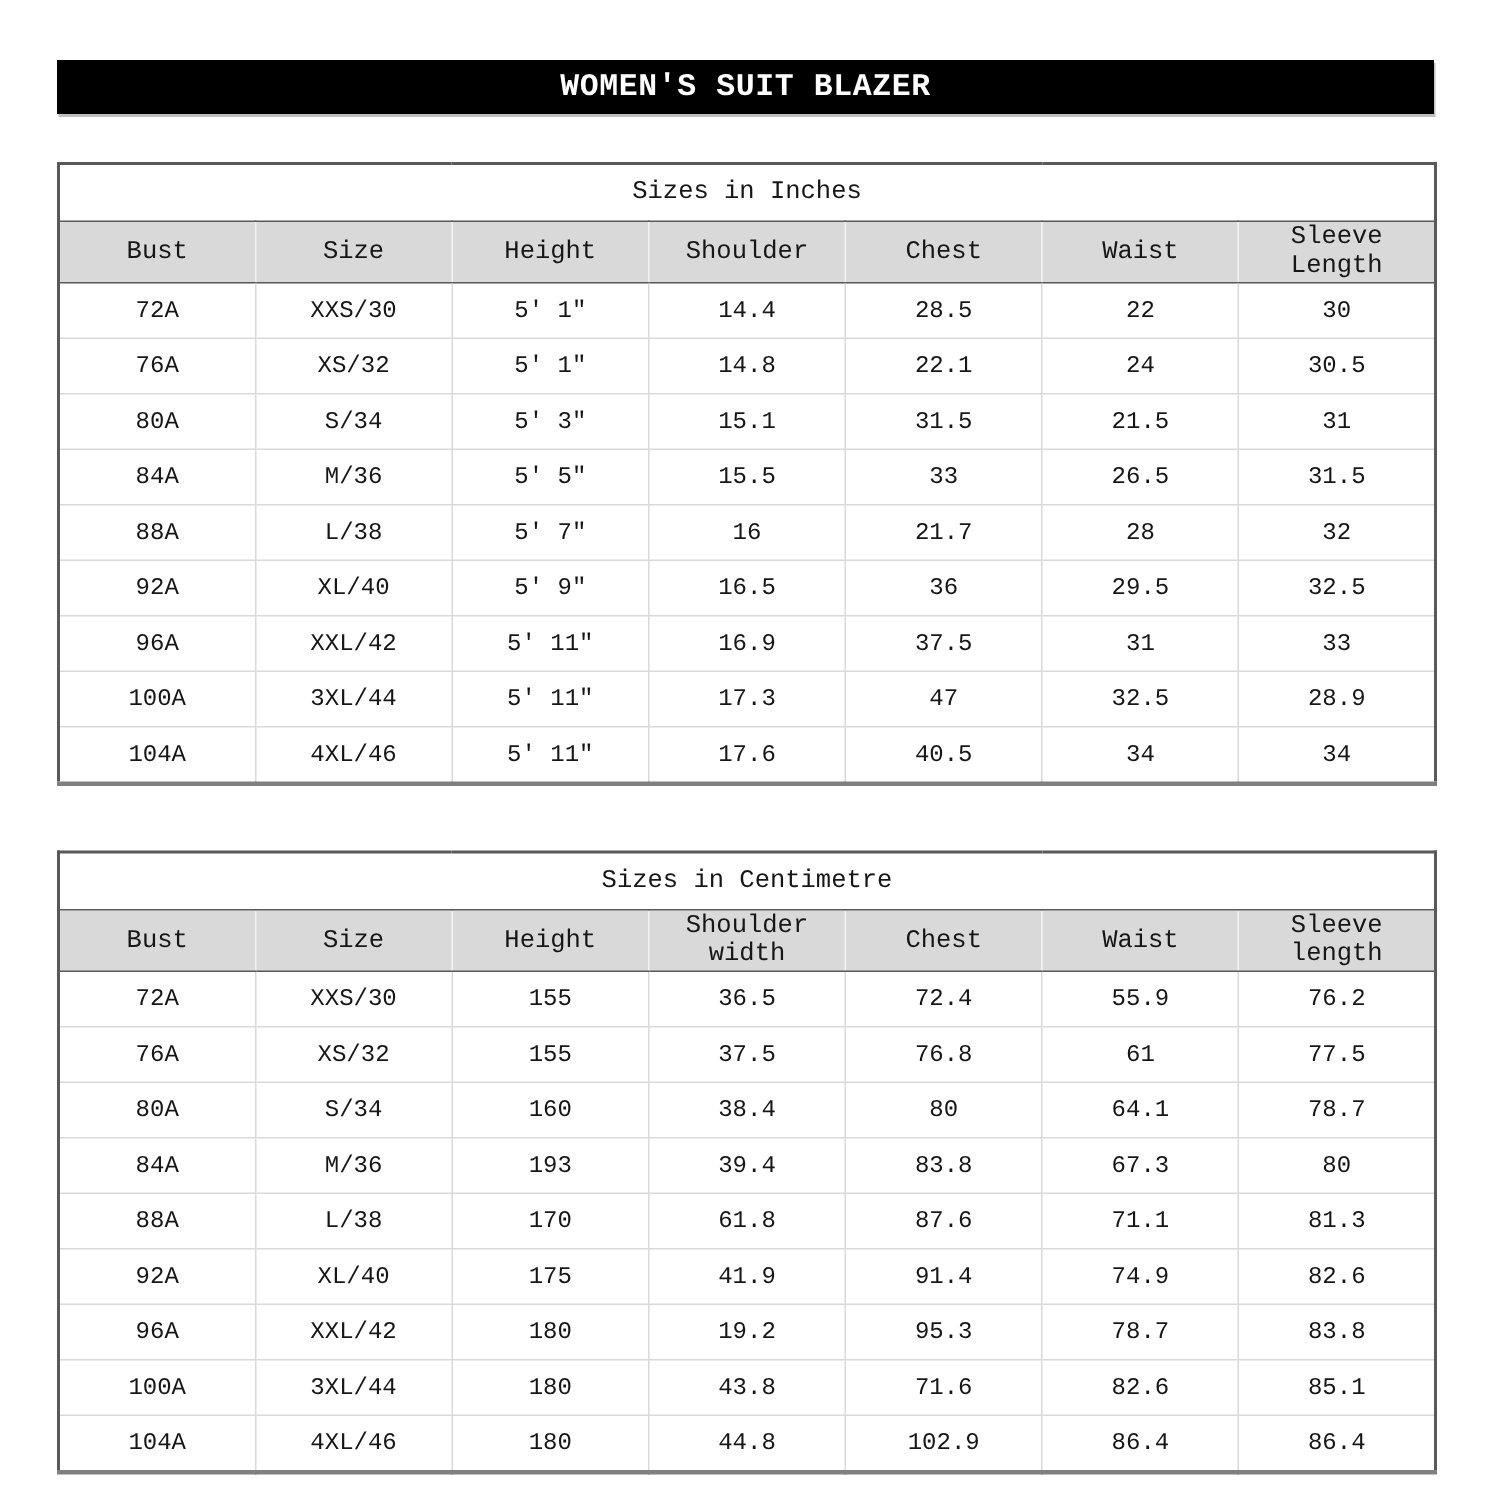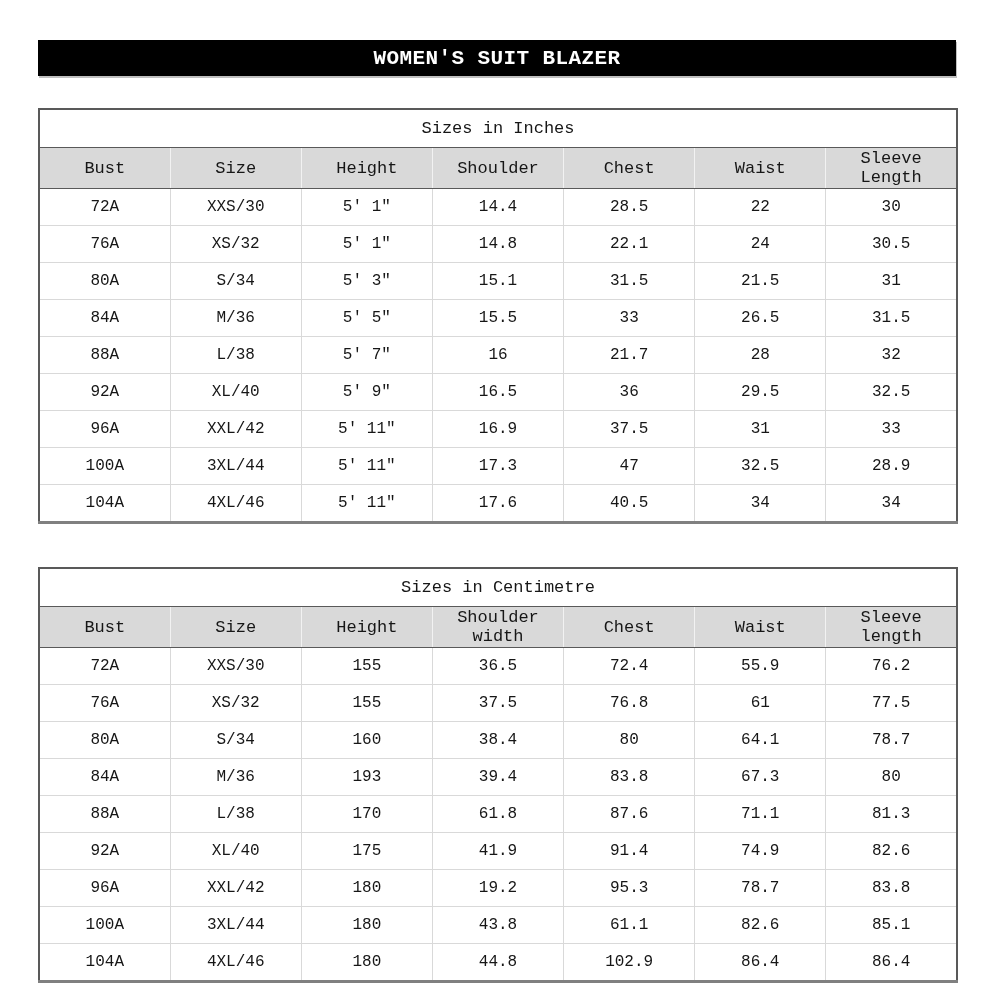--- a/index.html
+++ b/index.html
@@ -260,21 +260,21 @@
             <td class="data-cell">19.2</td>
             <td class="data-cell">95.3</td>
             <td class="data-cell">78.7</td>
             <td class="data-cell">83.8</td>
           </tr>
           <tr>
             <td class="data-cell">100A</td>
             <td class="data-cell">3XL/44</td>
             <td class="data-cell">180</td>
             <td class="data-cell">43.8</td>
-            <td class="data-cell">61.1</td>
+            <td class="data-cell">71.6</td>
             <td class="data-cell">82.6</td>
             <td class="data-cell">85.1</td>
           </tr>
           <tr>
             <td class="data-cell">104A</td>
             <td class="data-cell">4XL/46</td>
             <td class="data-cell">180</td>
             <td class="data-cell">44.8</td>
             <td class="data-cell">102.9</td>
             <td class="data-cell">86.4</td>

